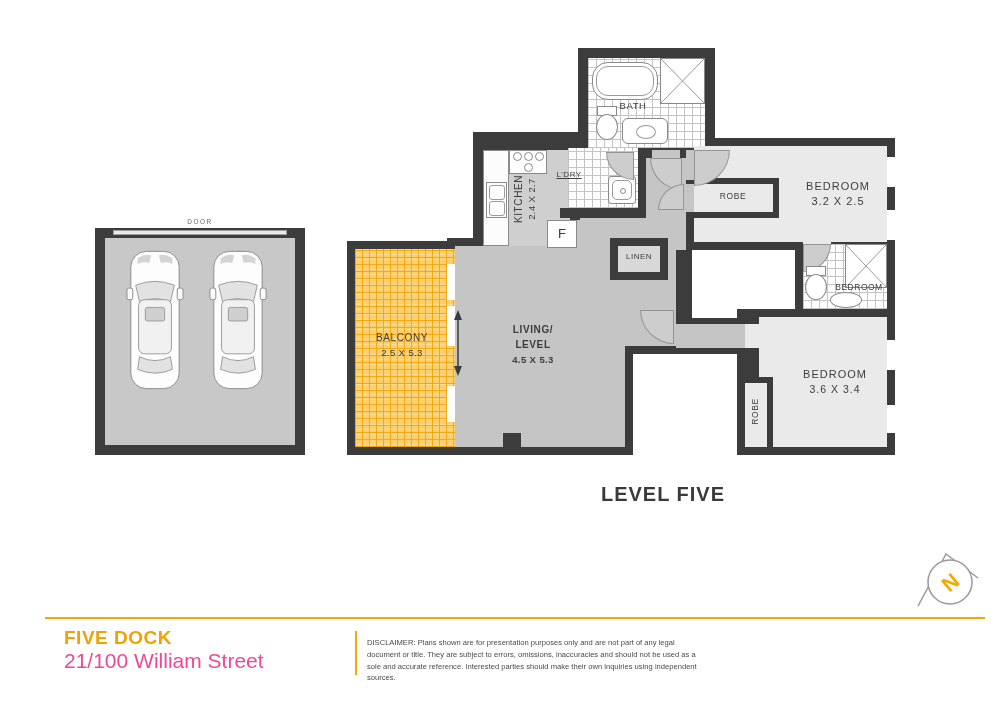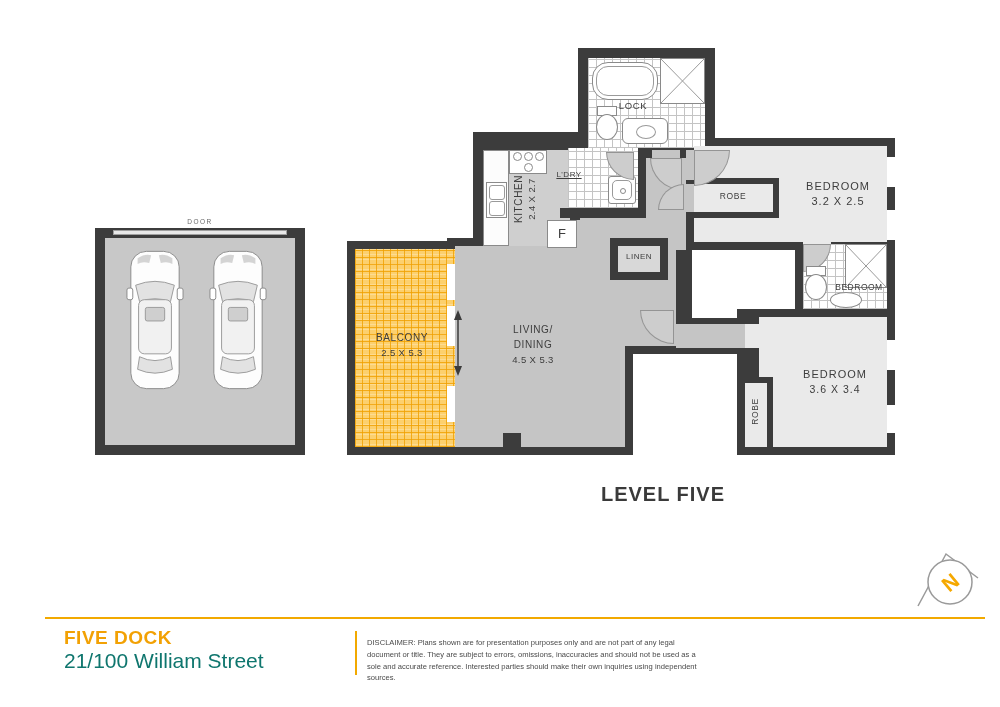--- a/index.html
+++ b/index.html
@@ -148,21 +148,21 @@
     <svg width="43" height="44">
         <line x1="0" y1="0" x2="43" y2="44" stroke="#9a9a9a"></line>
         <line x1="43" y1="0" x2="0" y2="44" stroke="#9a9a9a"></line>
       </svg>
   </div>
   <div class="fixture" style="left:597px;top:106px;width:20px;height:10px;"></div>
   <div class="fixture" style="left:596px;top:114px;width:22px;height:26px;border-radius:50%;"></div>
   <div class="fixture" style="left:622px;top:118px;width:46px;height:26px;border-radius:6px;">
     <div style="position:absolute;left:13px;top:6px;width:18px;height:12px;border:1px solid #9a9a9a;border-radius:50%;"></div>
   </div>
-  <div class="lbl room-lbl" style="left:603px;top:100px;width:60px;font-size:9.5px;">LOCK</div>
+  <div class="lbl room-lbl" style="left:603px;top:100px;width:60px;font-size:9.5px;">BATH</div>
 
   <div class="fixture" style="left:483px;top:150px;width:26px;height:96px;background:#fcfcfc;"></div>
   <div class="fixture" style="left:509px;top:150px;width:38px;height:24px;display:flex;flex-wrap:wrap;align-content:center;justify-content:center;gap:2px;padding:1px;">
     <div class="burner"></div>
       <div class="burner"></div>
       <div class="burner"></div>
       <div class="burner"></div>
   </div>
   <div class="fixture" style="left:486px;top:182px;width:21px;height:36px;">
     <div style="position:absolute;left:2px;top:2px;width:14px;height:13px;border:1px solid #9a9a9a;border-radius:3px;"></div>
@@ -183,39 +183,39 @@
     <line x1="6" y1="9" x2="6" y2="57" stroke="#3c3c3c" stroke-width="1.5"></line>
     <polygon points="6,0 2,10 10,10" fill="#3c3c3c"></polygon>
     <polygon points="6,66 2,56 10,56" fill="#3c3c3c"></polygon>
   </svg>
   <div class="lbl" style="left:352px;top:330px;width:100px;line-height:15px;">
     <div class="room-lbl" style="position:static;">BALCONY</div>
     <div class="dim-lbl" style="position:static;">2.5 X 5.3</div>
   </div>
 
   <div class="wall" style="left:503px;top:433px;width:18px;height:14px;"></div>
-  <div class="lbl" style="left:473px;top:322px;width:120px;line-height:15px;">
+  <div class="lbl" style="left:473px;top:322px;width:120px;line-height:15px;font-weight:bold;">
     <div class="room-lbl" style="position:static;">LIVING/</div>
-    <div class="room-lbl" style="position:static;">DINING</div>
+    <div class="room-lbl" style="position:static;">LEVEL</div>
     <div class="dim-lbl" style="position:static;">4.5 X 5.3</div>
   </div>
 
   <div class="leaf" style="left:650px;top:158px;width:32px;height:32px;border-radius:0 0 0 100%;"></div>
   <div class="leaf" style="left:694px;top:150px;width:36px;height:36px;border-radius:0 0 100% 0;"></div>
   <div class="leaf" style="left:658px;top:184px;width:26px;height:26px;border-radius:100% 0 0 0;"></div>
   <div class="leaf" style="left:606px;top:152px;width:28px;height:28px;border-radius:0 0 0 100%;"></div>
   <div class="leaf" style="left:640px;top:310px;width:34px;height:34px;border-radius:0 0 0 100%;"></div>
 
   <div class="lbl title" style="left:558px;top:481px;width:210px;">LEVEL FIVE</div>
 
   <svg class="abs" style="left:908px;top:548px;" width="80" height="66" viewBox="0 0 80 66">
     <path d="M10 58 L38 6 L70 30" fill="none" stroke="#9a9a9a" stroke-width="1.5"></path>
     <circle cx="42" cy="34" r="22" fill="#ffffff" stroke="#9a9a9a" stroke-width="1.5"></circle>
     <text x="42" y="42" font-size="21" font-weight="bold" fill="#F5A800" text-anchor="middle" font-family="Liberation Sans, sans-serif" transform="rotate(-40 42 34)">N</text>
   </svg>
 
   <div class="abs" style="left:45px;top:617px;width:940px;height:2px;background:#F2A900;"></div>
   <div class="abs" style="left:64px;top:627px;font-size:19px;font-weight:bold;color:#F2A104;letter-spacing:.5px;">FIVE DOCK</div>
-  <div class="abs" style="left:64px;top:649px;font-size:21px;color:#0f766e;">21/100 William Street</div>
+  <div class="abs" style="left:64px;top:649px;font-size:21px;color:#ec4899;">21/100 William Street</div>
   <div class="abs" style="left:355px;top:631px;width:2px;height:44px;background:#F2A900;"></div>
   <div class="abs" style="left:367px;top:637px;width:337px;font-size:7.6px;line-height:1.55;color:#4a4a4a;">DISCLAIMER: Plans shown are for presentation purposes only and are not part of any legal document or title. They are subject to errors, omissions, inaccuracies and should not be used as a sole and accurate reference. Interested parties should make their own inquiries using independent sources.</div>
 
 </div>
 
 </body></html>

